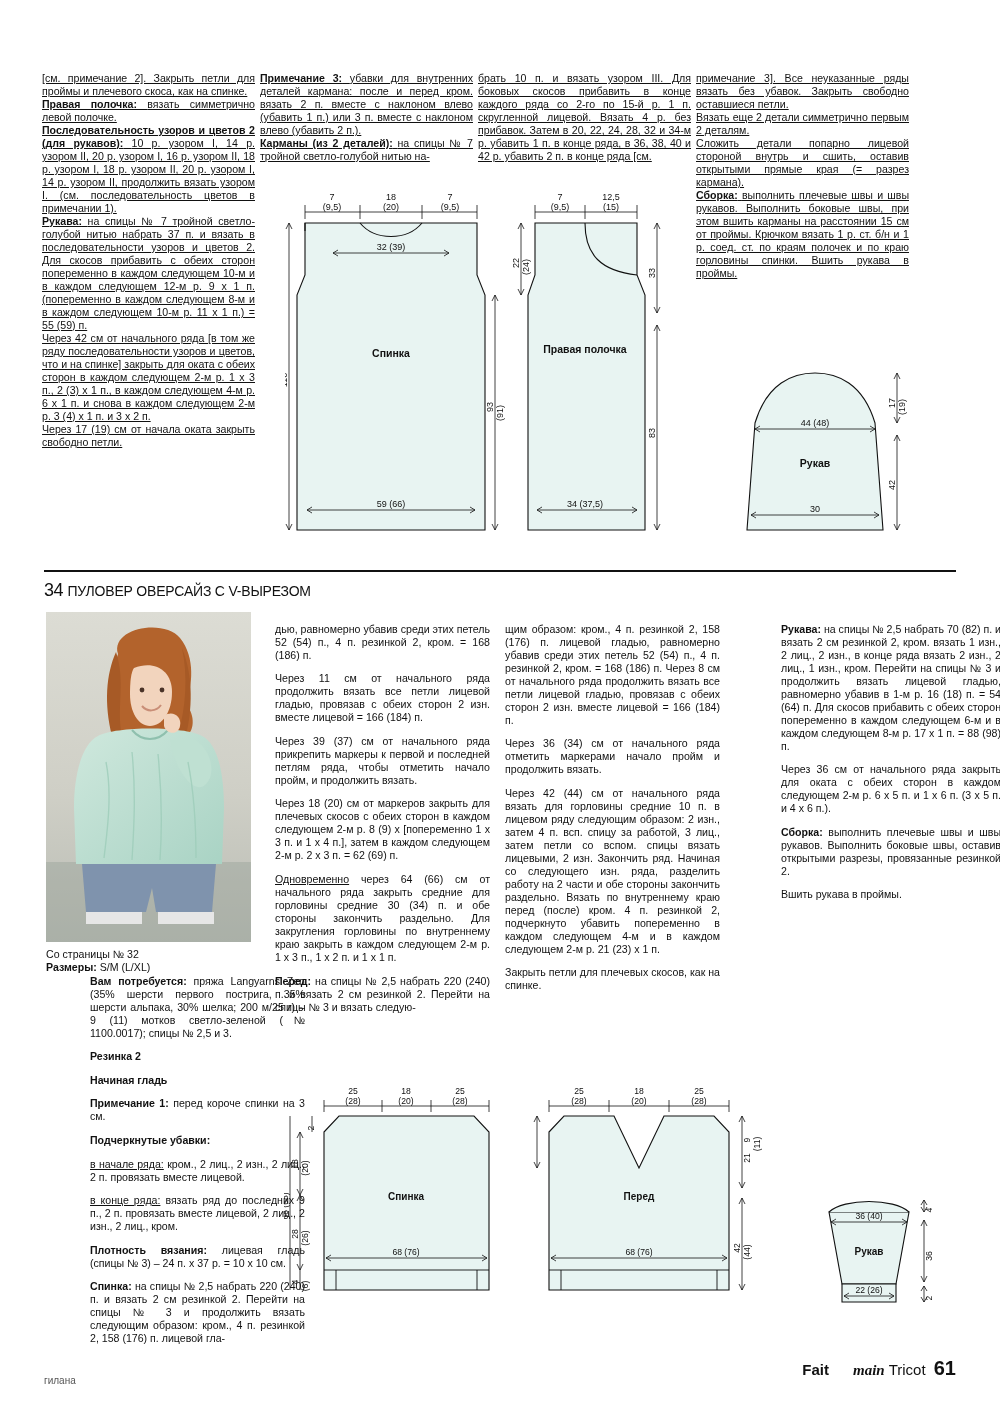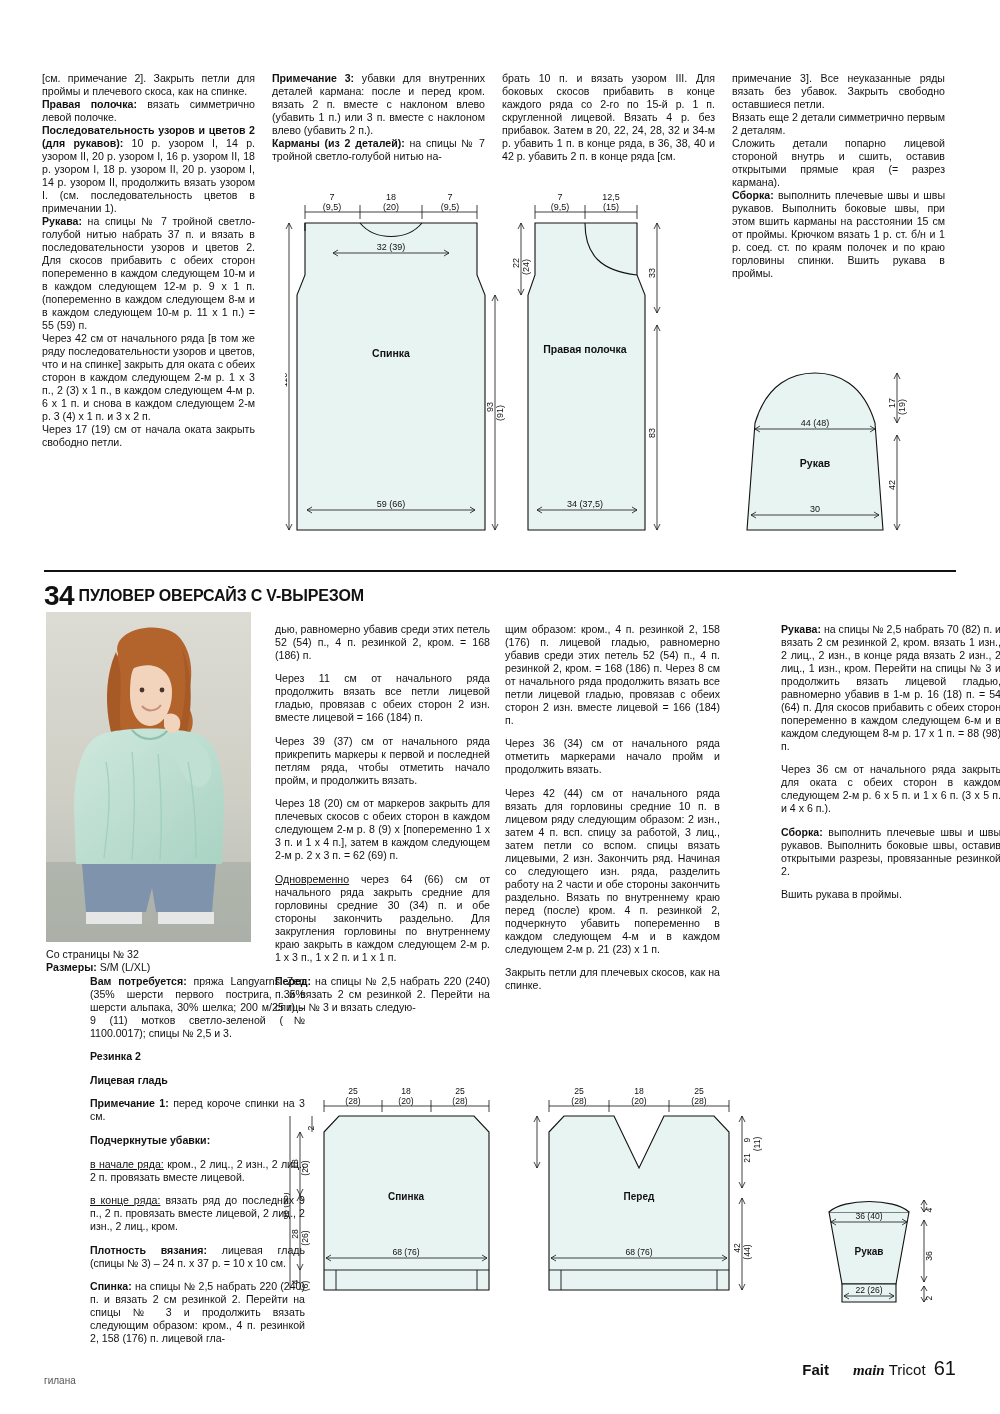--- a/index.html
+++ b/index.html
@@ -11,43 +11,43 @@
     color:#111;
     position:relative;
   }
   .page {
     position:absolute; left:0; top:0; width:1000px; height:1414px;
     padding:0;
   }
   
   .topcols {
     position:absolute; left:42px; top:72px; width:916px;
-    display:flex; gap:17px;
+    display:flex; gap:5px;text-decoration:underline;
   }
   .col { width:213px; font-size:10.6px; line-height:13.0px; text-align:justify; }
   .col p { margin:0 0 0 0; }
   .b { font-weight:bold; }
   .u { text-decoration:underline; }
 
   
   .schem1 {
     position:absolute; left:285px; top:185px; width:675px; height:375px;
   }
   .schem1 svg, .schem2 svg { display:block; }
 
   
   .sectionhead {
     position:absolute; left:44px; top:570px; width:912px;
     border-top:2px solid #111; padding-top:8px;
   }
   .sectionhead .num {
-    font-size:28px; font-weight:bold; letter-spacing:-0.5px; vertical-align:middle;
+    font-size:18px; font-weight:normal; letter-spacing:-0.5px; vertical-align:middle;
   }
   .sectionhead .ttl {
-    font-size:16px; font-weight:bold; vertical-align:middle; letter-spacing:-0.2px;text-align:right;
+    font-size:14px; font-weight:normal; vertical-align:middle; letter-spacing:-0.2px;text-align:right;
   }
 
   
   .photo {
     position:absolute; left:46px; top:612px; width:205px; height:330px;
     overflow:hidden; border:0;
   }
   .photocaption {
     position:absolute; left:46px; top:948px; width:215px;
     font-size:10.6px; line-height:13.2px;
@@ -63,21 +63,21 @@
   .schem2 {
     position:absolute; left:284px; top:1070px; width:690px; height:260px;
   }
 
   
   .footer {
     position:absolute; right:44px; bottom:34px;
     font-size:15px;
   }
   .footer .fm { font-weight:bold;margin-left:24px; }
-  .footer .pg { font-size:20px; font-weight:normal; margin-left:4px; }
+  .footer .pg { font-size:20px; font-weight:bold; margin-left:4px; }
   .bottomleft {
     position:absolute; left:44px; bottom:28px; font-size:10px; color:#555;
   }
   svg text { font-family:"Liberation Sans", sans-serif; }
 </style>
 </head>
 <body>
 
 <div class="page">
 
@@ -261,21 +261,21 @@
   </div>
 
   <div class="photocaption">
     <div>Со страницы № 32</div>
     <div><span class="b">Размеры:</span><span> S/M (L/XL)</span></div>
   </div>
 
   <div class="col2a">
     <p><span class="b">Вам потребуется:</span> <span>пряжа Langyarns Zen (35% шерсти первого пострига, 35% шерсти альпака, 30% шелка; 200 м/25 г) – 9 (11) мотков светло-зеленой (№ 1100.0017); спицы № 2,5 и 3.</span></p>
     <p class="b">Резинка 2</p>
-    <p class="b">Лицевая гладь</p>
+    <p class="b">Начиная гладь</p>
     <p><span class="b">Примечание 1:</span> <span>перед короче спинки на 3 см.</span></p>
     <p class="b">Подчеркнутые убавки:</p>
     <p><span class="u">в начале ряда:</span> <span>кром., 2 лиц., 2 изн., 2 лиц., 2 п. провязать вместе лицевой.</span></p>
     <p><span class="u">в конце ряда:</span> <span>вязать ряд до последних 9 п., 2 п. провязать вместе лицевой, 2 лиц., 2 изн., 2 лиц., кром.</span></p>
     <p><span class="b">Плотность вязания:</span> <span>лицевая гладь (спицы № 3) – 24 п. х 37 р. = 10 х 10 см.</span></p>
     <p><span class="b">Спинка:</span> <span>на спицы № 2,5 набрать 220 (240) п. и вязать 2 см резинкой 2. Перейти на спицы № 3 и продолжить вязать следующим образом: кром., 4 п. резинкой 2, 158 (176) п. лицевой гла-</span></p>
   </div>
 
   <div class="col2b">
     <p>дью, равномерно убавив среди этих петель 52 (54) п., 4 п. резинкой 2, кром. = 168 (186) п.</p>

